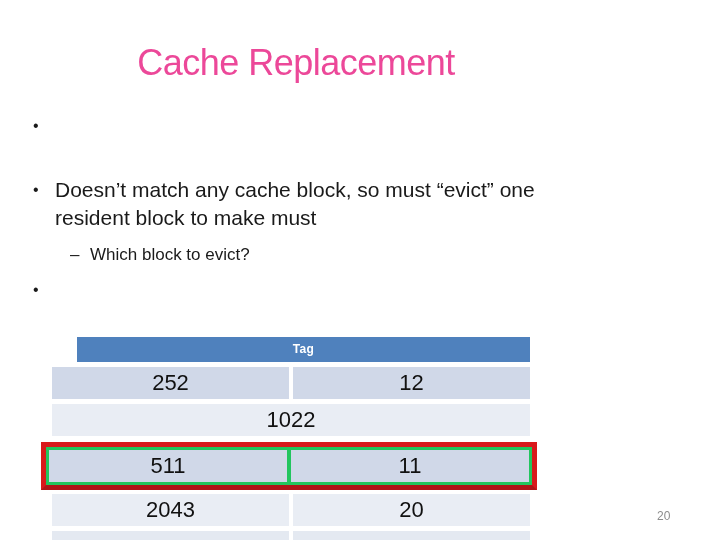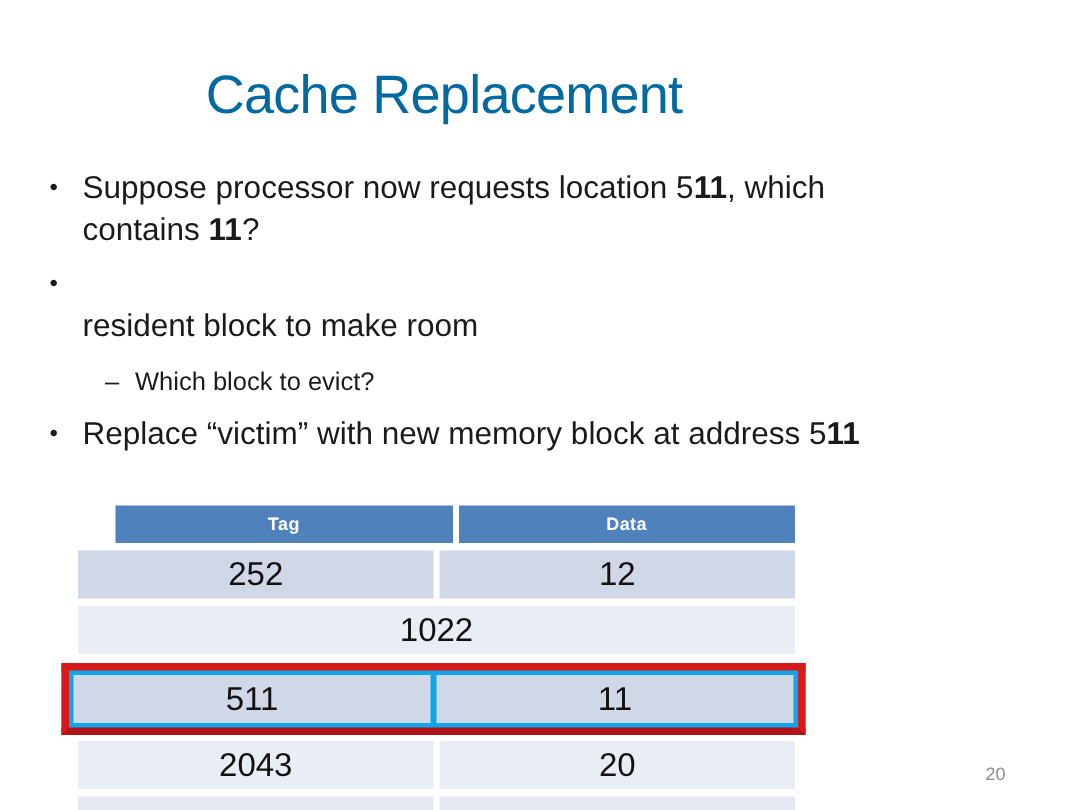--- a/index.html
+++ b/index.html
@@ -10,21 +10,21 @@
     position: relative;
     overflow: hidden;
     color: #1a1a1a;
   }
   .slide-title {
     position: absolute;
     top: 42px; left: 0; width: 592px;
     text-align: center;
     font-size: 36px;
     font-weight: normal;
-    color: #0369a1;
+    color: #ec4899;
     letter-spacing: -0.5px;
   }
   .bullet {
     position: absolute;
     left: 33px; right: 26px;
     font-size: 21px;
     line-height: 28px;
     display: flex;
     align-items: flex-start;
   }
@@ -76,62 +76,59 @@
     font-size: 22px;
     line-height: 32px;
     color: #111111;
   }
   .band-dark  .t-td { background: #d0d8e8; text-align: center; }
   .band-light .t-td { background: #e9edf4; }
   .highlight-box {
     border: 5px solid #d8191c;
     border-bottom-color: #b01418;
     padding: 3px;
-    background: #0ea5e9;
+    background: #22c55e;
     margin: 6px -7px 4px -11px;
   }
   .highlight-box .t-row { margin-bottom: 0; }
   .partial-row { height: 32px; margin-bottom: 0; }
   .partial-row .t-td { background: #e4e9f1; }
   .page-number {
     position: absolute;
     top: 509px; left: 657px;
     font-size: 12px;
     color: #8c8c8c;
   }
 </style>
 </head>
 <body>
 
 <div class="slide-title">Cache Replacement</div>
 
 <div class="bullet bullet-1">
   <span class="marker">•</span>
-  <span class="txt"><span>Suppose processor now requests location 5</span><span class="b">11</span><span>, which</span><br><span>contains </span><span class="b">11</span><span>?</span></span>
 </div>
 
 <div class="bullet bullet-2">
   <span class="marker">•</span>
-  <span class="txt"><br><span>resident block to make room</span></span>
+  <span class="txt"><span>Doesn’t match any cache block, so must “evict” one</span><br><span>resident block to make must</span></span>
 </div>
 
 <div class="sub-bullet">
   <span class="marker">–</span>
   <span class="txt"><span>Which block to evict?</span></span>
 </div>
 
 <div class="bullet bullet-3">
   <span class="marker">•</span>
-  <span class="txt"><span>Replace “victim” with new memory block at address 5</span><span class="b">11</span></span>
 </div>
 
 <div class="cache-table">
   <div class="t-head">
     <div class="t-th">Tag</div>
-    <div class="t-th">Data</div>
   </div>
 
   <div class="t-row band-dark">
     <div class="t-td">252</div>
     <div class="t-td">12</div>
   </div>
 
   <div class="t-row band-light">
     <div class="t-td">1022</div>
   </div>

